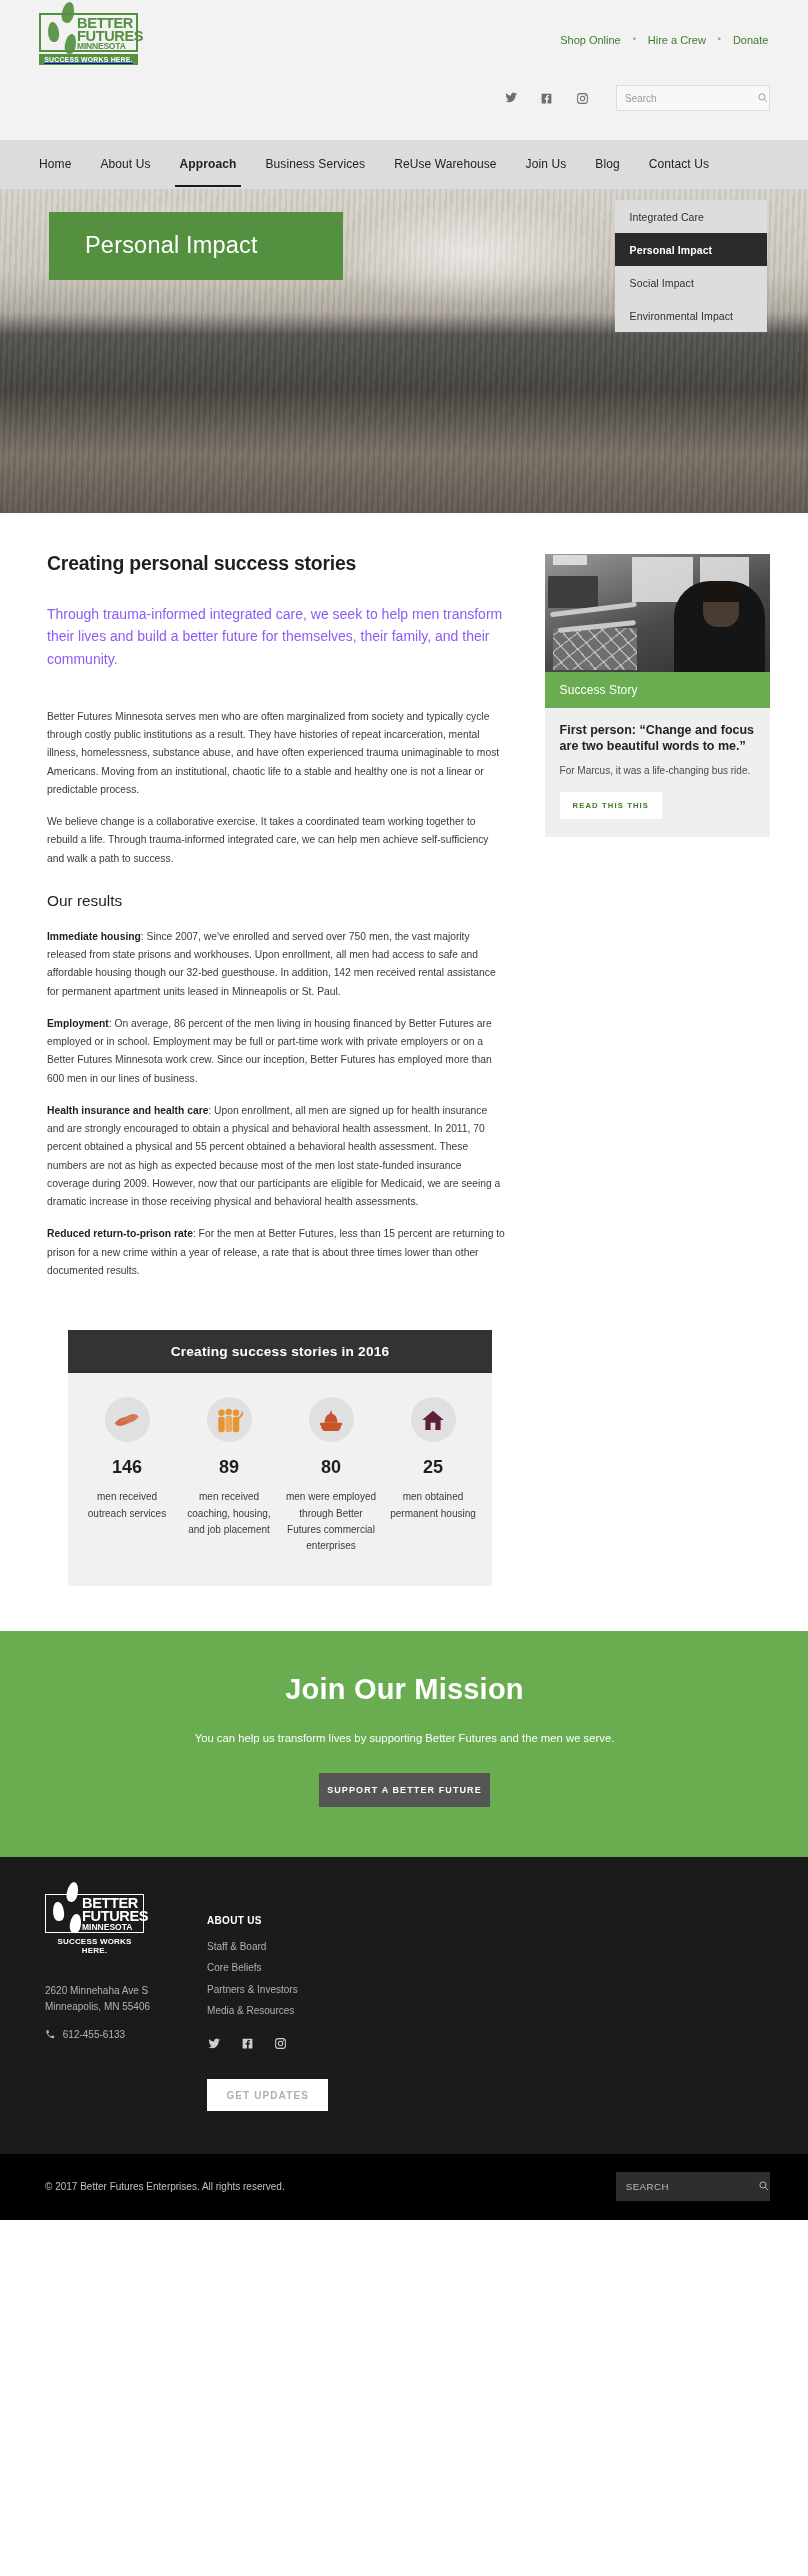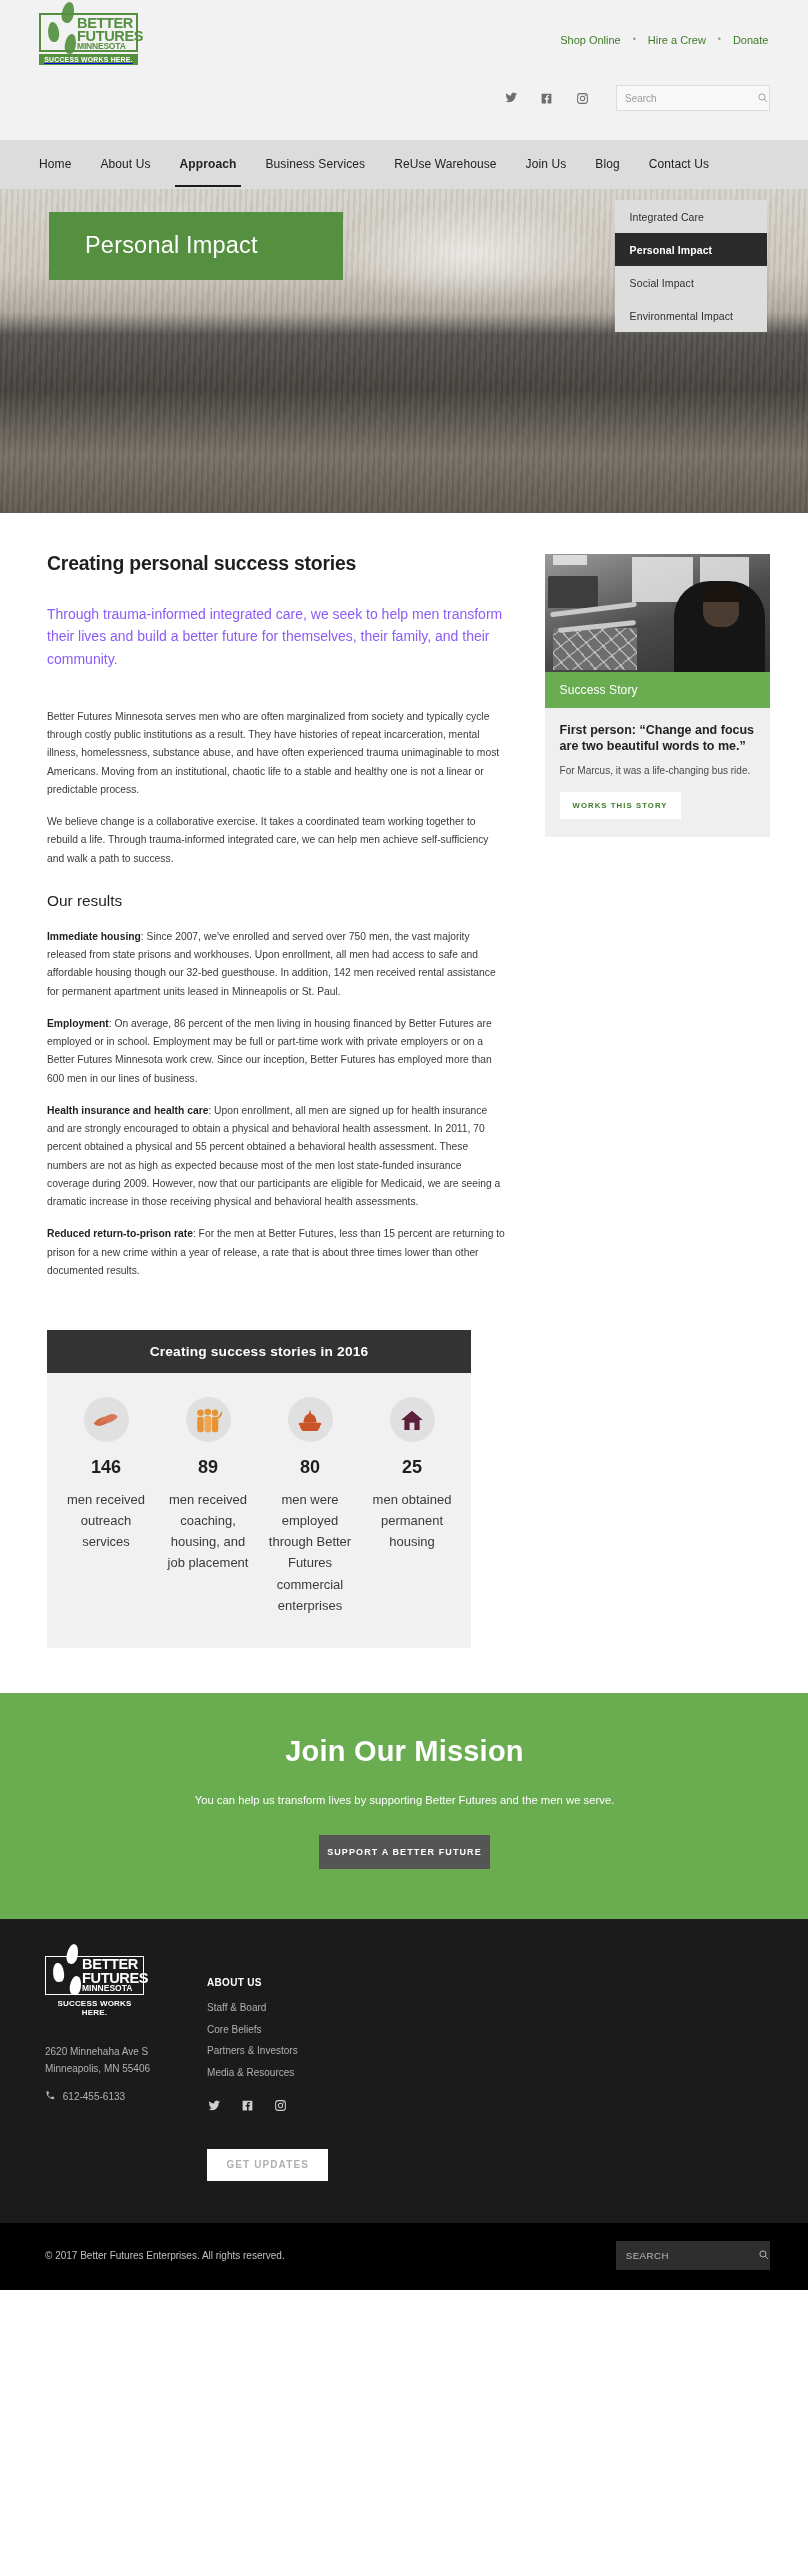--- a/index.html
+++ b/index.html
@@ -297,21 +297,21 @@
     background: #ffffff;
     color: #3f7a28;
     font-size: 7.7px;
     font-weight: bold;
     letter-spacing: 1.1px;
     padding: 9px 13px;
     text-decoration: none;
   }
 
   
-  .stats-outer { padding: 36px 39px 0 47px; }
+  .stats-outer { padding: 36px 39px 0 47px; margin-left: 21px; }
   .stats-box { width: 424px; }
   .stats-head {
     background: #333333;
     color: #ffffff;
     text-align: center;
     font-size: 13.7px;
     font-weight: bold;
     padding: 13.7px 0 14.6px;
     font-family: "Liberation Sans Narrow", "Liberation Sans", sans-serif;
     letter-spacing: 0.2px;
@@ -324,21 +324,21 @@
   .stat { flex: 1; text-align: center; padding: 0 4.9px; }
   .stat-ico {
     width: 45px; height: 45px; border-radius: 50%;
     background: #e0e0e0;
     margin: 0 auto 14.6px;
     display: flex; align-items: center; justify-content: center;
   }
   .stat-num {
     font-size: 18px; font-weight: bold; color: #1f1f1f; margin-bottom: 11.3px;
   }
-  .stat-lbl { font-size: 13px; line-height: 1.62; color: #3a3a3a; }
+  .stat-lbl { font-size: 10px; line-height: 1.62; color: #3a3a3a; }
 
   
   .cta {
     background: #6aad51;
     text-align: center;
     padding: 42px 0 50px;
     margin-top: 45px;
   }
   .cta h2 {
     color: #ffffff;
@@ -402,21 +402,21 @@
     font-family:"Liberation Sans Narrow","Liberation Sans",sans-serif;
   }
   .f-col-links a {
     display:block; color:#b0b0b0; text-decoration:none; font-size:10px;
     margin-bottom:10.5px;
   }
   .f-social { display:flex; gap:20px; margin-top:21px; color:#cfcfcf; }
   .f-btn {
     display:inline-block; background:#ffffff; color:#4a8f33;
     font-size:8.5px; font-weight:bold; letter-spacing:1.1px;
-    padding:10.5px 19.4px; text-decoration:none; margin-top:24px;
+    padding:10.5px 19.4px; text-decoration:none; margin-top:16px;
   }
   .copyrow {
     background:#000000;
     padding: 18px 39px 19.4px 45px;
     display:flex; align-items:center; justify-content:space-between;
   }
   .copyrow span { color:#c0c0c0; font-size:10px;
     font-family:"Liberation Sans Narrow","Liberation Sans",sans-serif; }
   .f-search {
     width:154px; height:29px; background:#2e2e2e;
@@ -548,21 +548,21 @@
         <span class="seatbar s1"></span>
           <span class="seatbar s2"></span>
         <span class="person"></span>
           <span class="head"></span>
           <span class="hair"></span>
       </div>
       <div class="story-label">Success Story</div>
       <div class="story-body">
         <h4>First person: “Change and focus are two beautiful words to me.”</h4>
         <p>For Marcus, it was a life-changing bus ride.</p>
-        <a class="btn-outline" href="#">WORKS THIS STORY</a>
+        <a class="btn-outline" href="#">READ THIS THIS</a>
       </div>
     </div>
   </aside>
 </div>
 
 <div class="stats-outer">
   <div class="stats-box">
     <div class="stats-head">Creating success stories in 2016</div>
     <div class="stats-grid">
 

